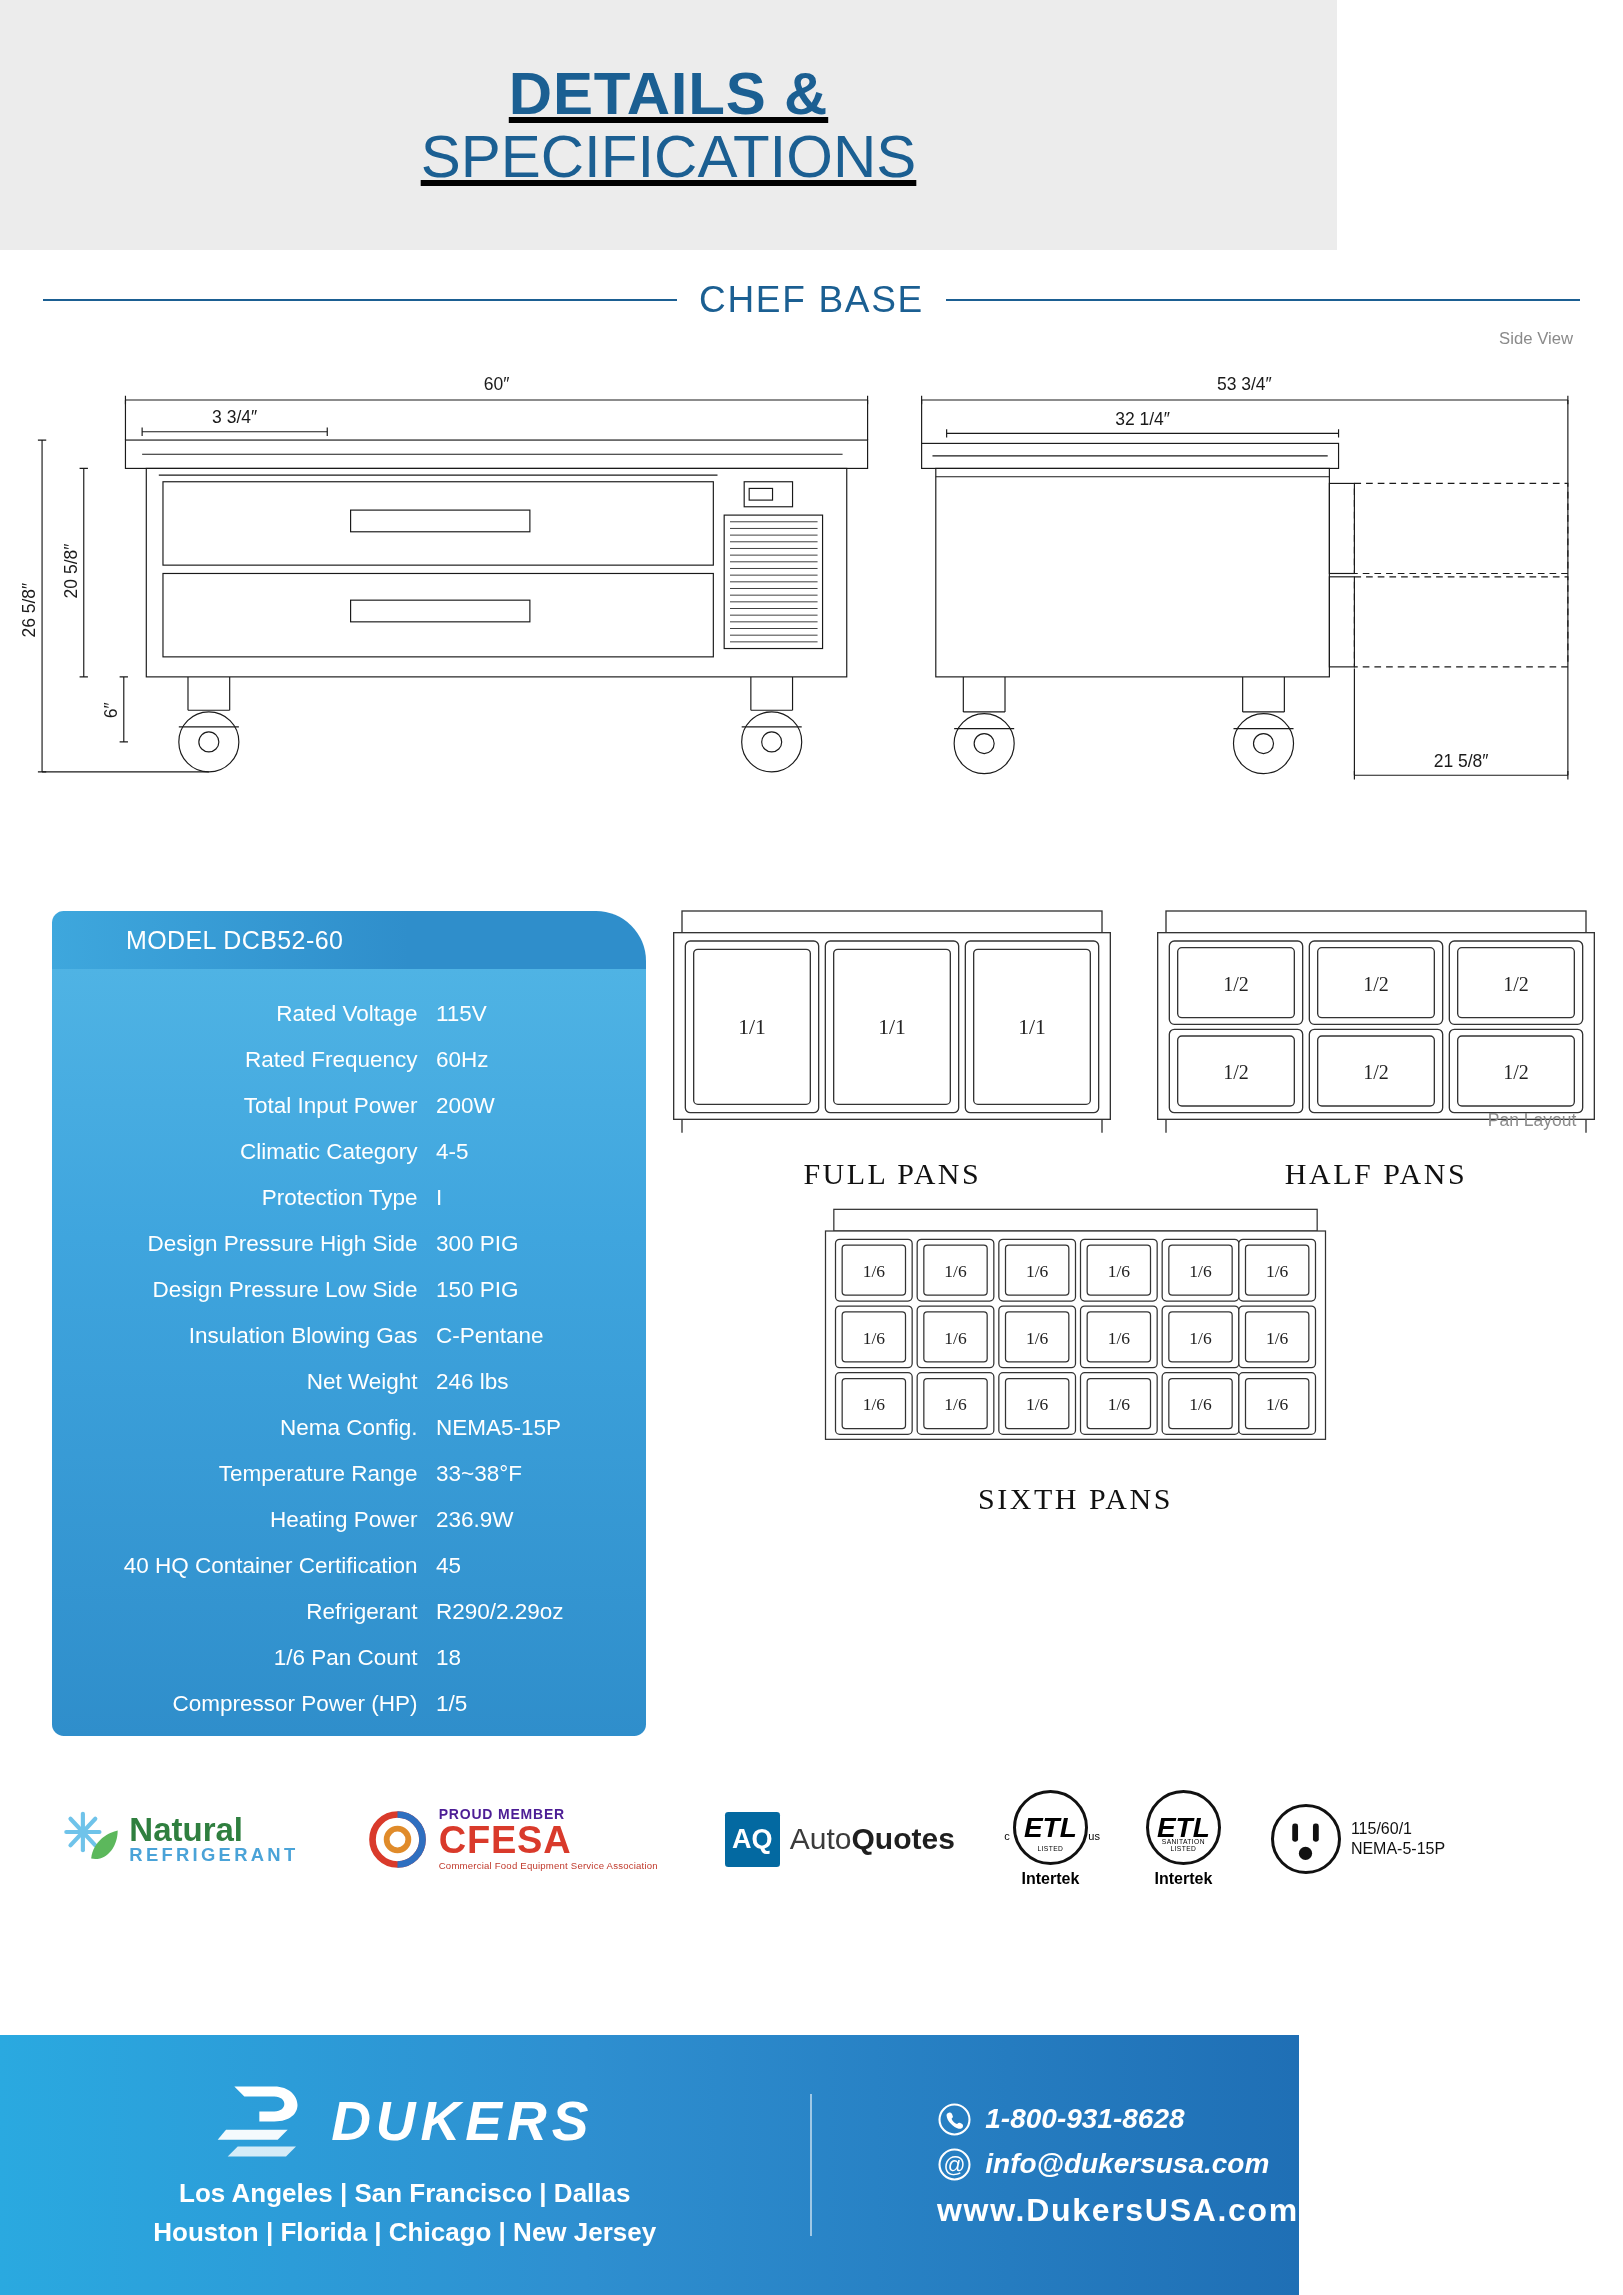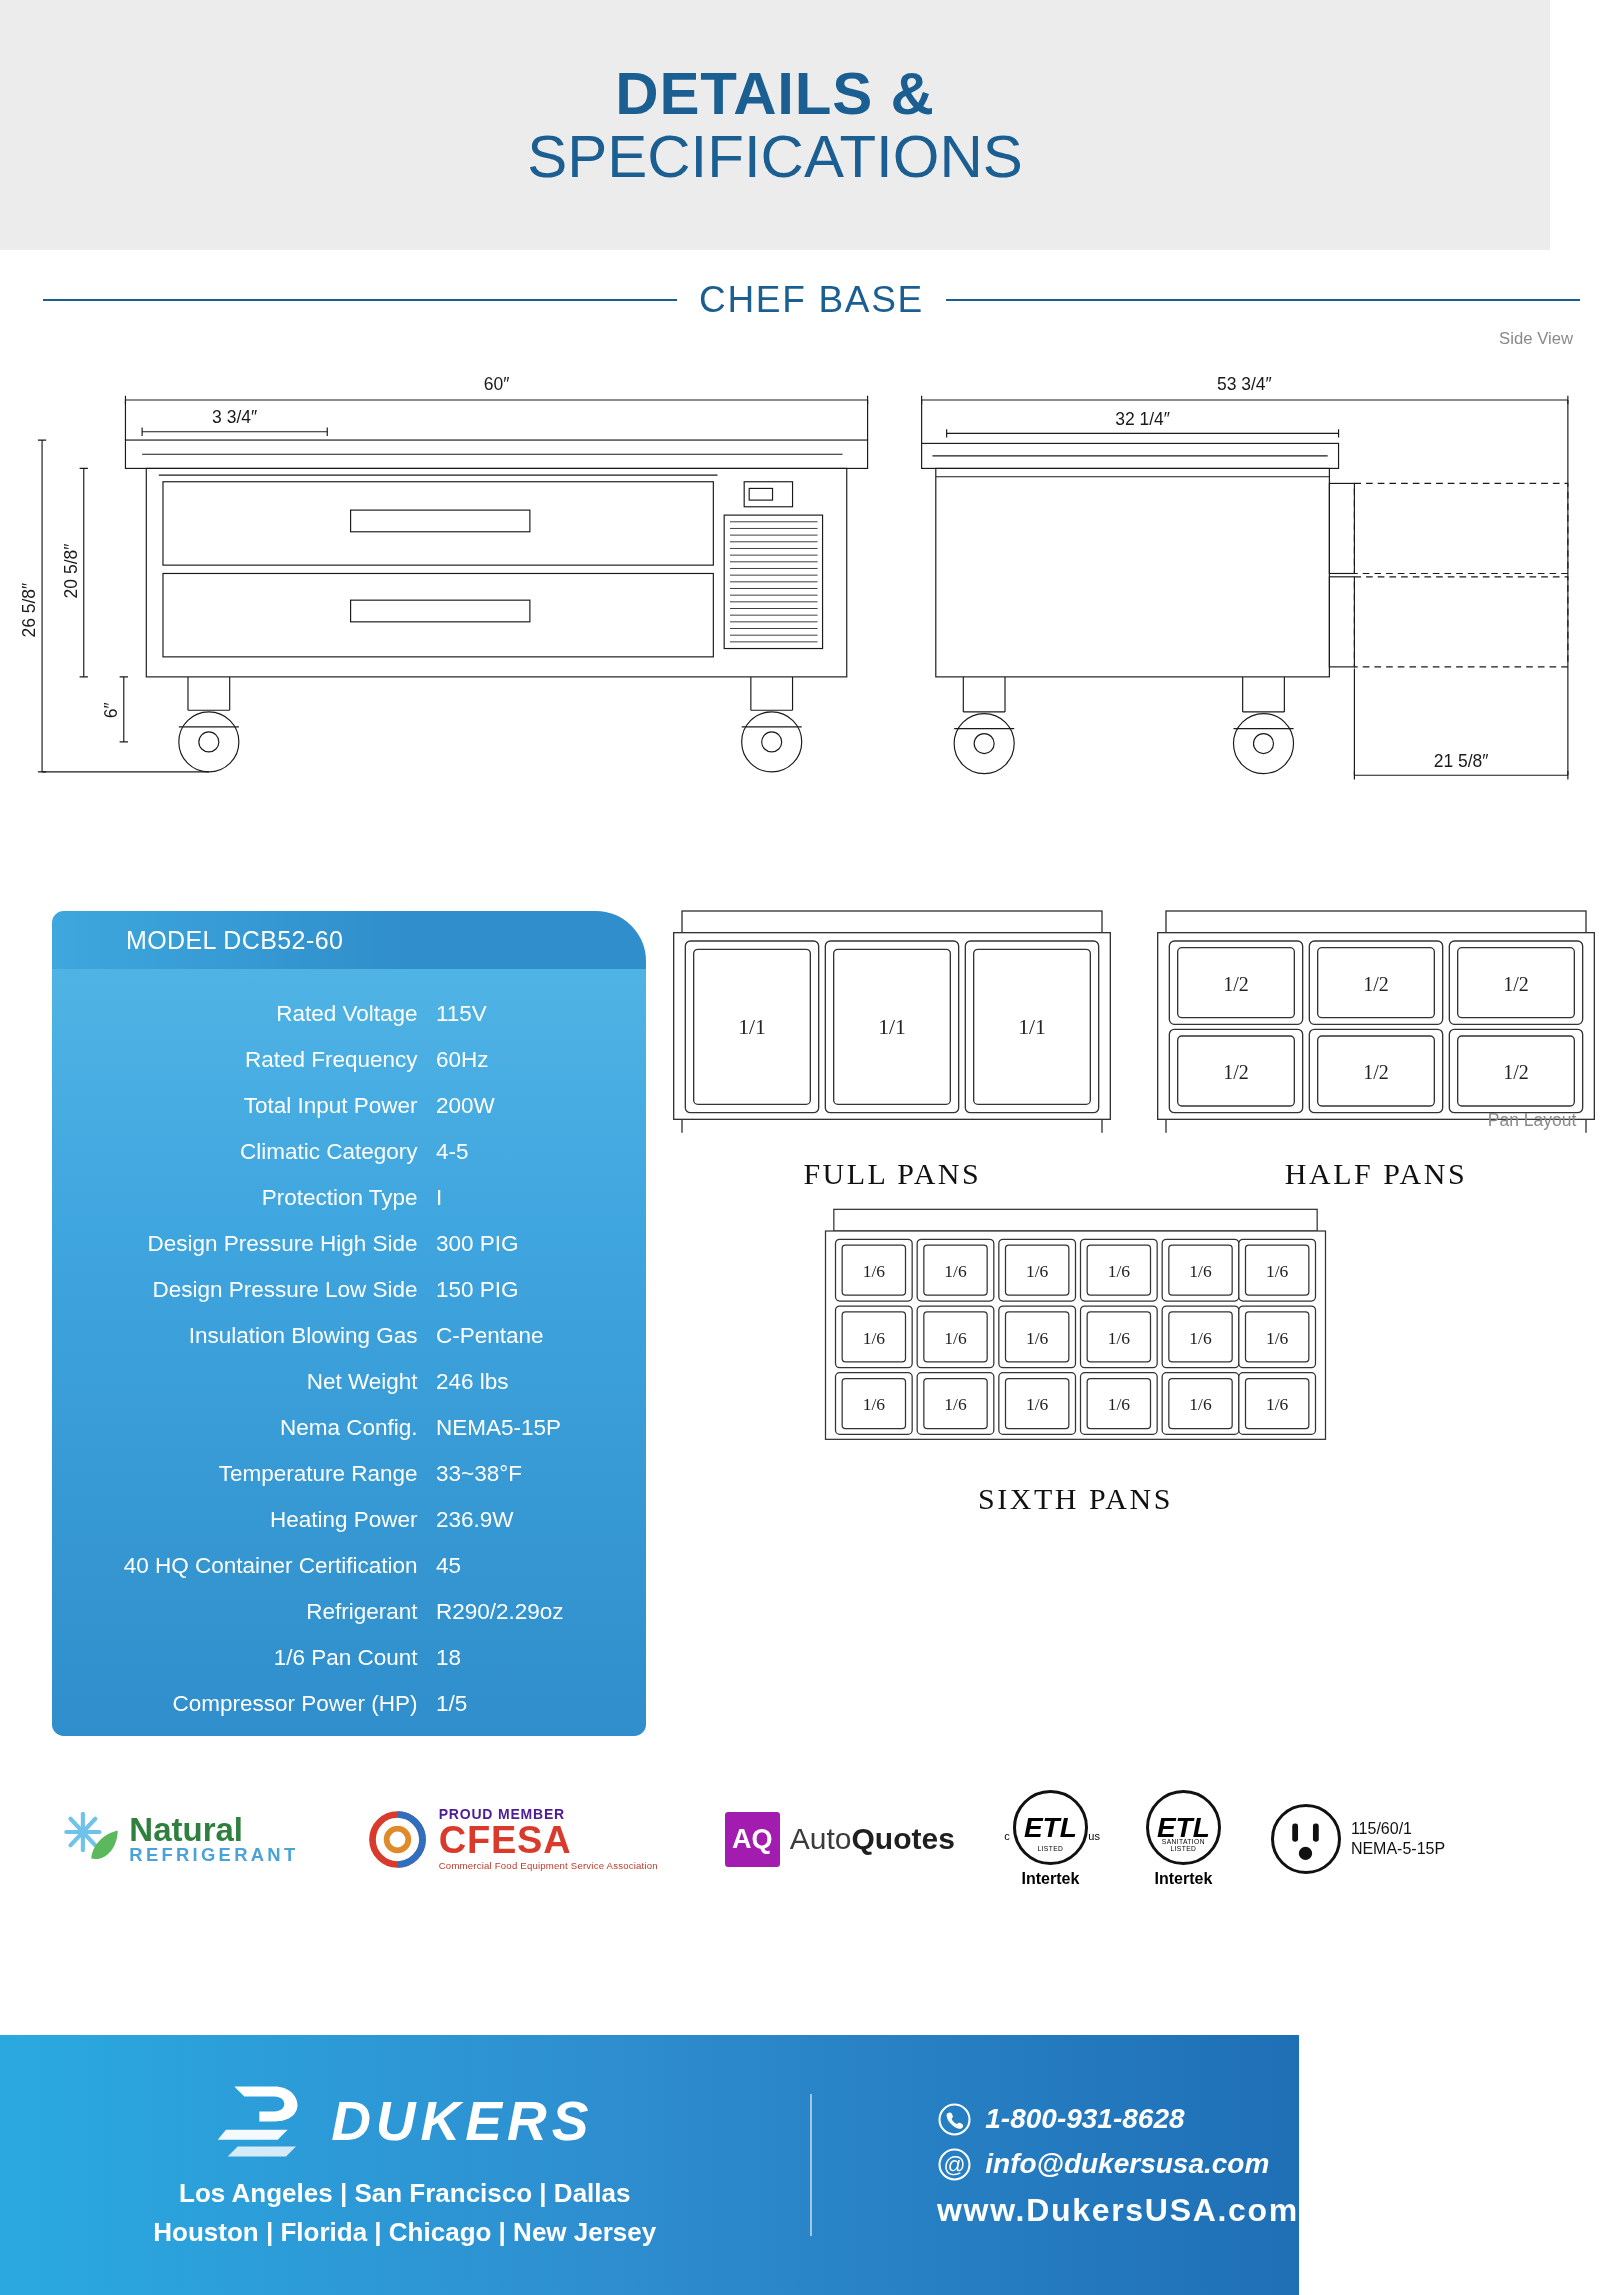--- a/index.html
+++ b/index.html
@@ -6,24 +6,24 @@
   html, body { margin:0; padding:0; }
   body {
     width: 1623px; height: 2295px;
     font-family: "Liberation Sans", sans-serif;
     background: #ffffff;
     position: relative;
     overflow: hidden;
   }
   
   .header {
-    width: 1550px; height: 250px;
+    width: 1337px; height: 250px;
     background: #ececec;
     display: flex; flex-direction: column;
-    align-items: center; justify-content: center;
+    align-items: center; justify-content: center; text-decoration: underline;
   }
   .header-line1 {
     font-size: 60px; font-weight: bold; color: #1b5f92;
     letter-spacing: 0.8px; line-height: 1.05;
   }
   .header-line2 {
     font-size: 60px; color: #1b5f92; line-height: 1.05;
   }
   
   .section-title-wrap {
@@ -100,21 +100,21 @@
   .natref-text { line-height: 1; }
   .natref-nat { font-size: 33px; font-weight: bold; color: #2f7f3f; letter-spacing: 0px; }
   .natref-ref { font-size: 18.4px; font-weight: bold; color: #4aa3d8; letter-spacing: 3.3px; }
   .cfesa { margin-left: 67px; display: flex; align-items: center; gap: 8.3px; }
   .cfesa-text { line-height: 1.05; }
   .cfesa-proud { font-size: 14px; font-weight: bold; color: #4c1d95; letter-spacing: 0.8px;}
   .cfesa-main { font-size: 38px; font-weight: bold; color: #d93a2b; letter-spacing: 0.8px; }
   .cfesa-sub { font-size: 9.6px; color: #c0392b; letter-spacing: 0.2px; }
   .aq { margin-left: 67px; display: flex; align-items: center; gap: 10px; }
   .aq-box {
-    width: 55px; height: 55px; background: #a21caf; color: #fff;
+    width: 55px; height: 55px; background: #0369a1; color: #fff;
     display: flex; align-items: center; justify-content: center;
     font-size: 27px; font-weight: bold; border-radius: 3.3px;
   }
   .aq-text { font-size: 30px; color: #3b3b3b; }
   .aq-text b { color: #1f1f1f; }
   .etl { margin-left: 58px; text-align: center; }
   .etl-circle {
     width: 75px; height: 75px; border-radius: 50%;
     border: 3.3px solid #111; display: flex; align-items: center; justify-content: center;
     position: relative; margin: 0 auto;

